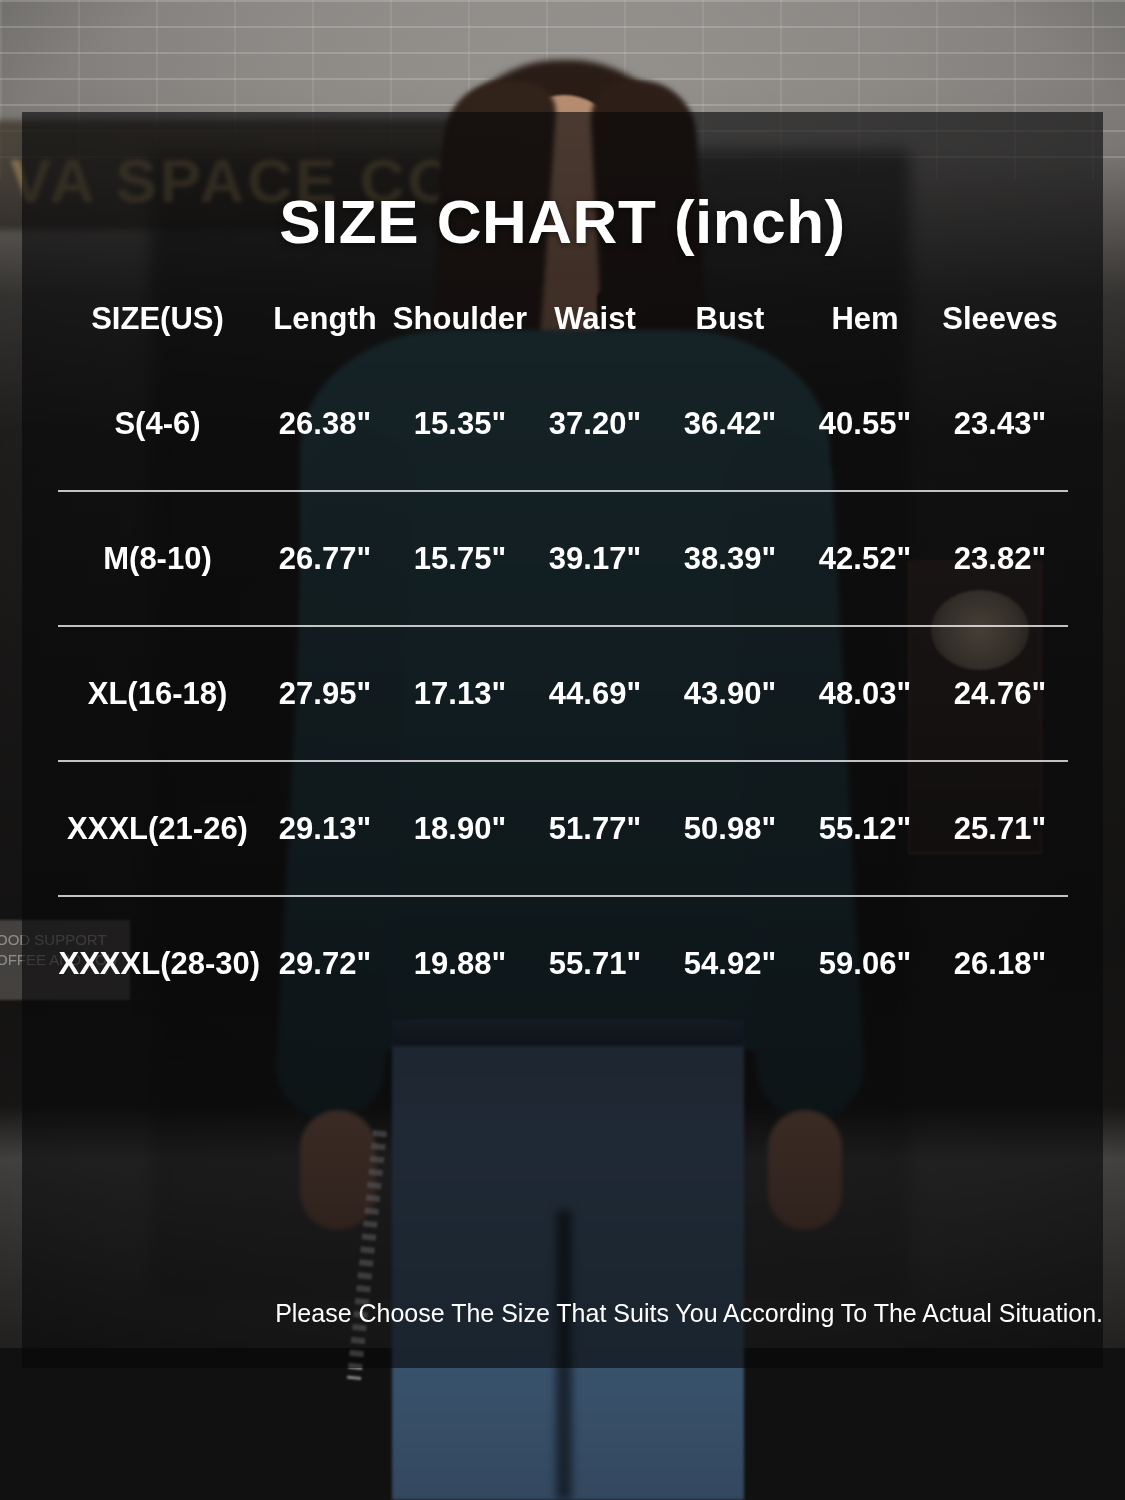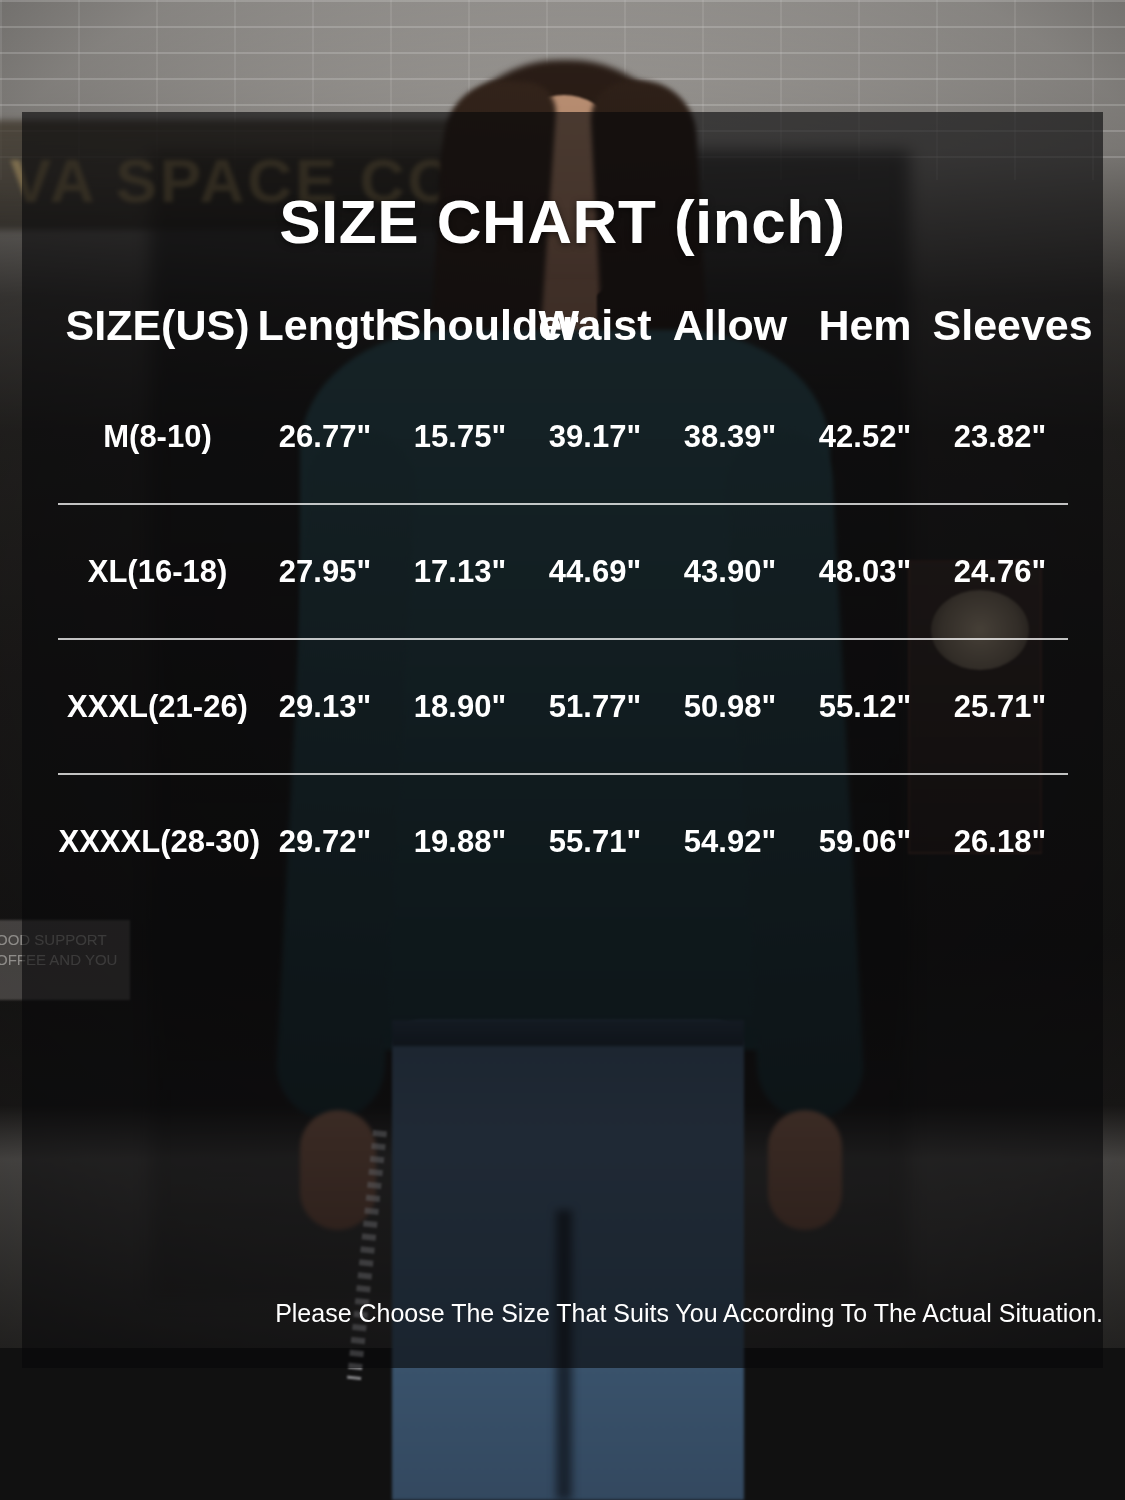--- a/index.html
+++ b/index.html
@@ -205,21 +205,21 @@
   }
 
   table.size-table {
     width: 1010px;
     margin: 44px auto 0 auto;
     border-collapse: collapse;
     color: #ffffff;
     table-layout: fixed;
   }
   table.size-table th {
-    font-size: 43px;
+    font-size: 31px;
     font-weight: bold;
     padding: 0 0 20px 0;
     white-space: nowrap;
   }
   table.size-table td {
     font-size: 31px;
     font-weight: bold;
     text-align: center;
     height: 131px;
     border-top: 2px solid rgba(255,255,255,0.75);
@@ -287,26 +287,35 @@
       <col class="c-val">
       <col class="c-val">
       <col class="c-val">
     </colgroup>
     <thead>
       <tr class="header-row">
         <th>SIZE(US)</th>
         <th>Length</th>
         <th>Shoulder</th>
         <th>Waist</th>
-        <th>Allow</th>
+        <th>Bust</th>
         <th>Hem</th>
         <th>Sleeves</th>
       </tr>
     </thead>
     <tbody>
+      <tr>
+        <td class="size-cell">S(4-6)</td>
+        <td>26.38"</td>
+        <td>15.35"</td>
+        <td>37.20"</td>
+        <td>36.42"</td>
+        <td>40.55"</td>
+        <td>23.43"</td>
+      </tr>
       <tr>
         <td class="size-cell">M(8-10)</td>
         <td>26.77"</td>
         <td>15.75"</td>
         <td>39.17"</td>
         <td>38.39"</td>
         <td>42.52"</td>
         <td>23.82"</td>
       </tr>
       <tr>

